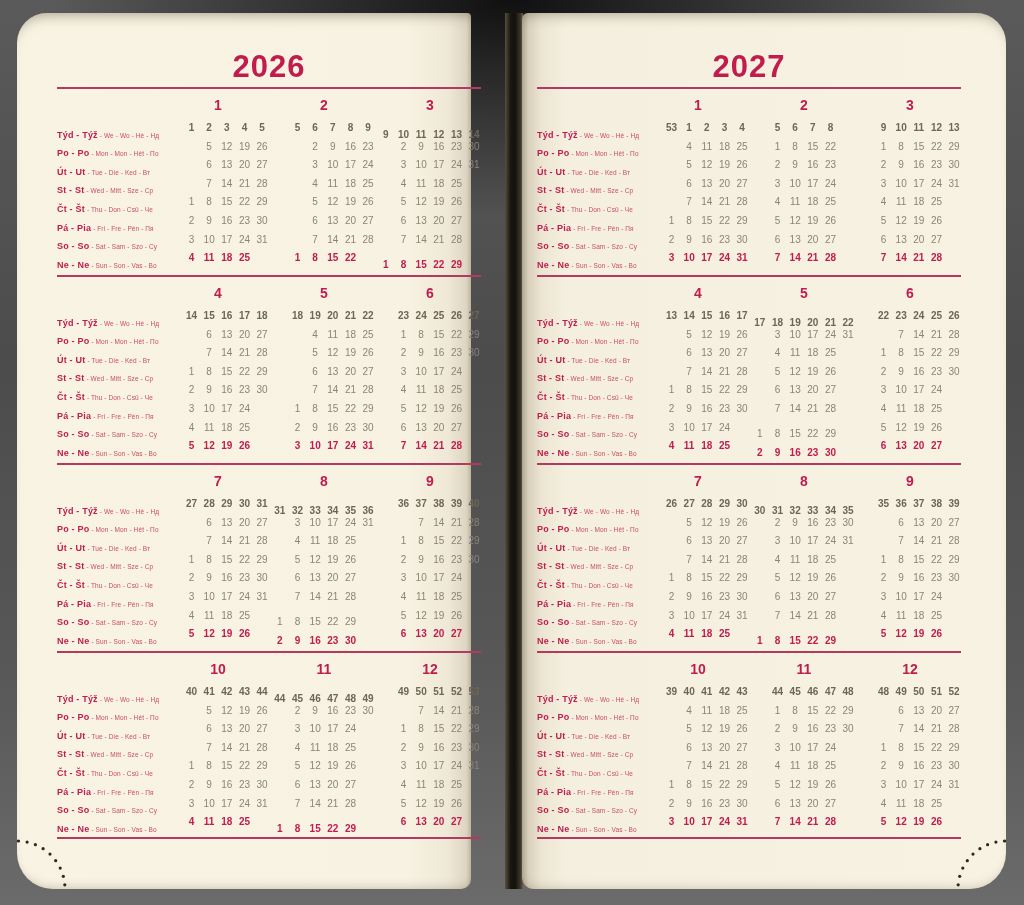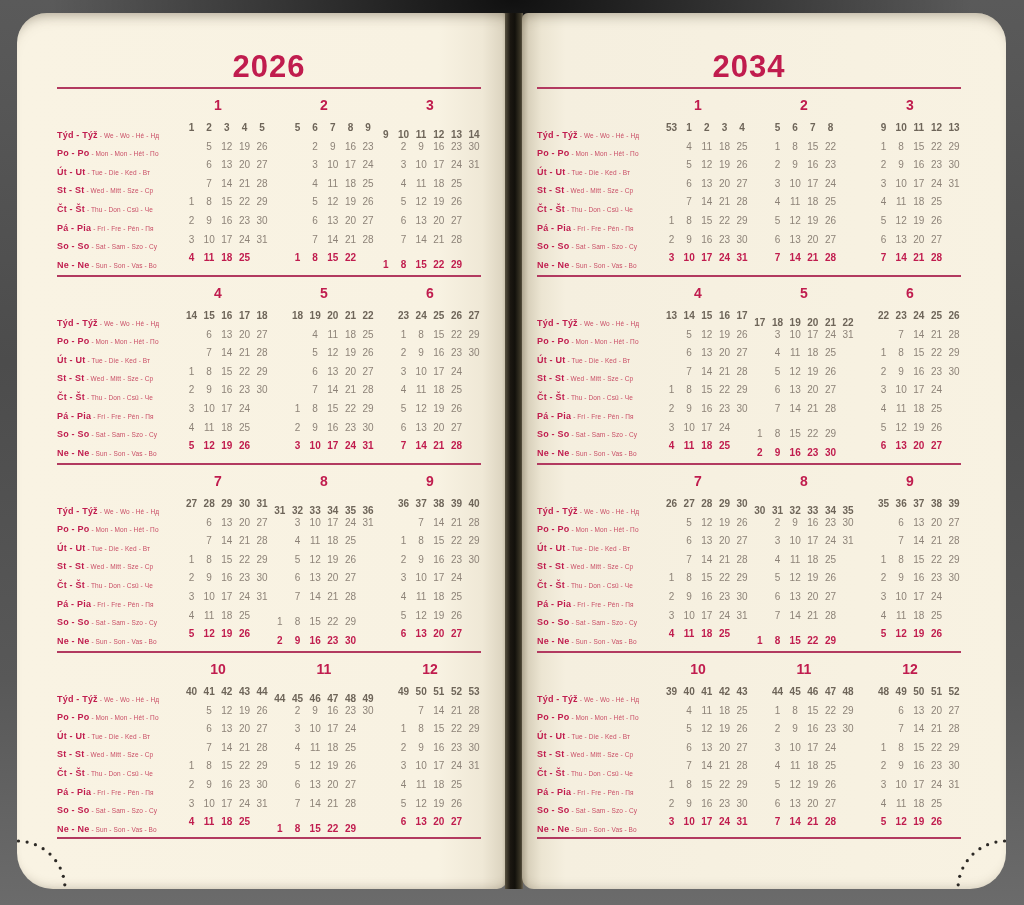--- a/index.html
+++ b/index.html
@@ -10,21 +10,21 @@
   html,body{width:1024px;height:905px;overflow:hidden;}
   body{
     font-family:"Liberation Sans","DejaVu Sans",sans-serif;
     background:
       radial-gradient(60% 32% at 50% 0%, rgba(0,0,0,0.82), rgba(0,0,0,0) 75%),
       linear-gradient(180deg,#5a5a5a 0%,#4c4c4c 40%,#585858 75%,#6b6b6b 100%);
     position:relative;
   }
   .page{position:absolute;top:13px;height:876px;}
   .page-left{
-    left:17px;width:490px;
+    left:17px;width:454px;
     border-radius:30px 4px 10px 36px;
     background:linear-gradient(to right,#f9f3e3 0%,var(--paper) 86%,#efe8d6 95%,#ddd5c1 99%,#c2b9a3 100%);
     box-shadow:inset 0 12px 14px -11px rgba(90,78,58,0.55), inset 0 -9px 12px -10px rgba(90,78,58,0.4);
   }
   .spine{
     position:absolute;left:505px;top:13px;width:18px;height:876px;
     background:linear-gradient(to right,#57503f 0%,#1b1711 30%,#12100b 55%,#3a3526 85%,#6a6250 100%);
   }
   .page-right{
     left:522px;width:484px;
@@ -980,21 +980,21 @@
       <circle cx="26.1" cy="29.7" r="1.6" fill="#2c2925"></circle>
       <circle cx="18.4" cy="25.7" r="1.6" fill="#2c2925"></circle>
       <circle cx="10.1" cy="23.1" r="1.6" fill="#2c2925"></circle>
       <circle cx="1.5" cy="22.0" r="1.6" fill="#2c2925"></circle>
     </svg>
 </div>
 
 <div class="spine"></div>
 
 <div class="page page-right">
-  <div class="year-title">2034</div>
+  <div class="year-title">2027</div>
   <div class="quarters">
       <div class="block">
         <div class="mh-row">
           <div class="mh-spacer"></div>
           <div class="mh">1</div>
           <div class="mh">2</div>
           <div class="mh">3</div>
         </div>
         <div class="rows">
           <div class="row r-week">

